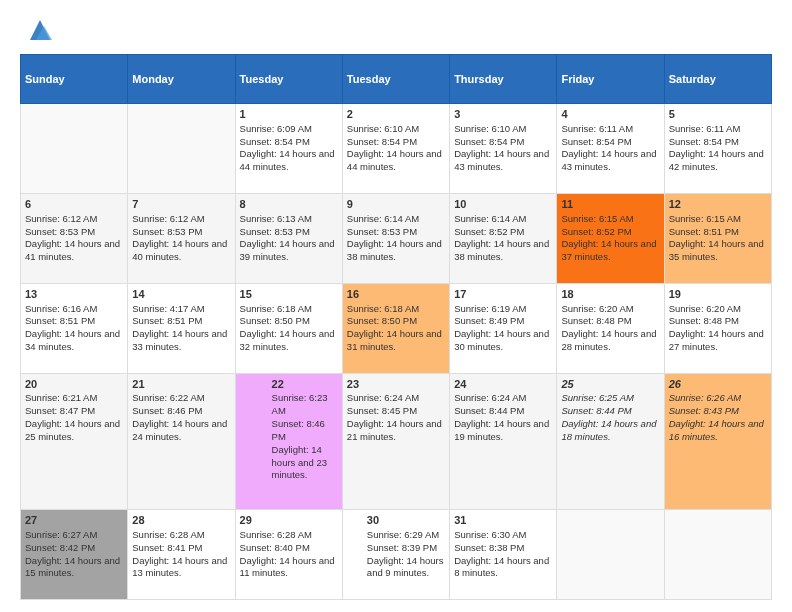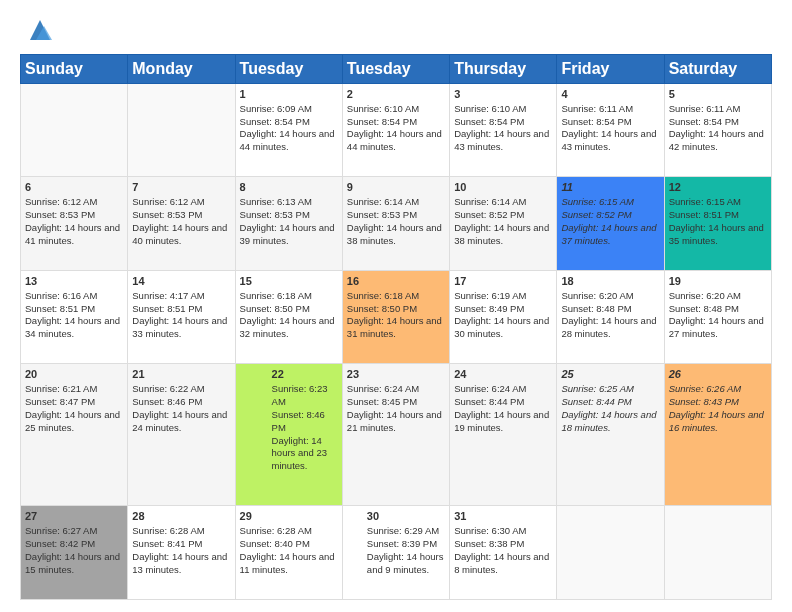--- a/index.html
+++ b/index.html
@@ -59,23 +59,23 @@
     .calendar {
       flex: 1;
       border: 1px solid #ccc;
       border-collapse: collapse;
       width: 100%;
       table-layout: fixed;
     }
     .calendar th {
       background-color: #2a6ebb;
       color: #fff;
-      font-size: 16px;
+      font-size: 11px;
       font-weight: bold;
-      padding: 5px 4px;
+      padding: 18px 4px;
       text-align: left;
       border: 1px solid #1a5eab;
     }
     .calendar td {
       vertical-align: top;
       padding: 3px 4px;
       border: 1px solid #ddd;
       font-size: 9.5px;
       color: #333;
       line-height: 1.35;
@@ -188,27 +188,27 @@
             <div>Sunrise: 6:14 AM</div>
             <div>Sunset: 8:53 PM</div>
             <div>Daylight: 14 hours and 38 minutes.</div>
           </td>
           <td style="background: rgb(245, 245, 245);">
             <div class="day-num">10</div>
             <div>Sunrise: 6:14 AM</div>
             <div>Sunset: 8:52 PM</div>
             <div>Daylight: 14 hours and 38 minutes.</div>
           </td>
-          <td style="background: #3b82f6; font-style: italic;">
+          <td style="background: #f97316;">
             <div class="day-num">11</div>
             <div>Sunrise: 6:15 AM</div>
             <div>Sunset: 8:52 PM</div>
             <div>Daylight: 14 hours and 37 minutes.</div>
           </td>
-          <td style="background: #14b8a6;">
+          <td style="background: #fdba74;">
             <div class="day-num">12</div>
             <div>Sunrise: 6:15 AM</div>
             <div>Sunset: 8:51 PM</div>
             <div>Daylight: 14 hours and 35 minutes.</div>
           </td>
         </tr>
         <tr>
           <td style="background: rgb(255, 255, 255);">
             <div class="day-num">13</div>
             <div>Sunrise: 6:16 AM</div>
@@ -258,21 +258,21 @@
             <div>Sunrise: 6:21 AM</div>
             <div>Sunset: 8:47 PM</div>
             <div>Daylight: 14 hours and 25 minutes.</div>
           </td>
           <td style="background: rgb(245, 245, 245);">
             <div class="day-num">21</div>
             <div>Sunrise: 6:22 AM</div>
             <div>Sunset: 8:46 PM</div>
             <div>Daylight: 14 hours and 24 minutes.</div>
           </td>
-          <td style="background: #bef264; padding-left: 36px;">
+          <td style="background: #f0abfc; padding-left: 36px;">
             <div class="day-num">22</div>
             <div>Sunrise: 6:23 AM</div>
             <div>Sunset: 8:46 PM</div>
             <div>Daylight: 14 hours and 23 minutes.</div>
           </td>
           <td style="background: rgb(245, 245, 245);">
             <div class="day-num">23</div>
             <div>Sunrise: 6:24 AM</div>
             <div>Sunset: 8:45 PM</div>
             <div>Daylight: 14 hours and 21 minutes.</div>

